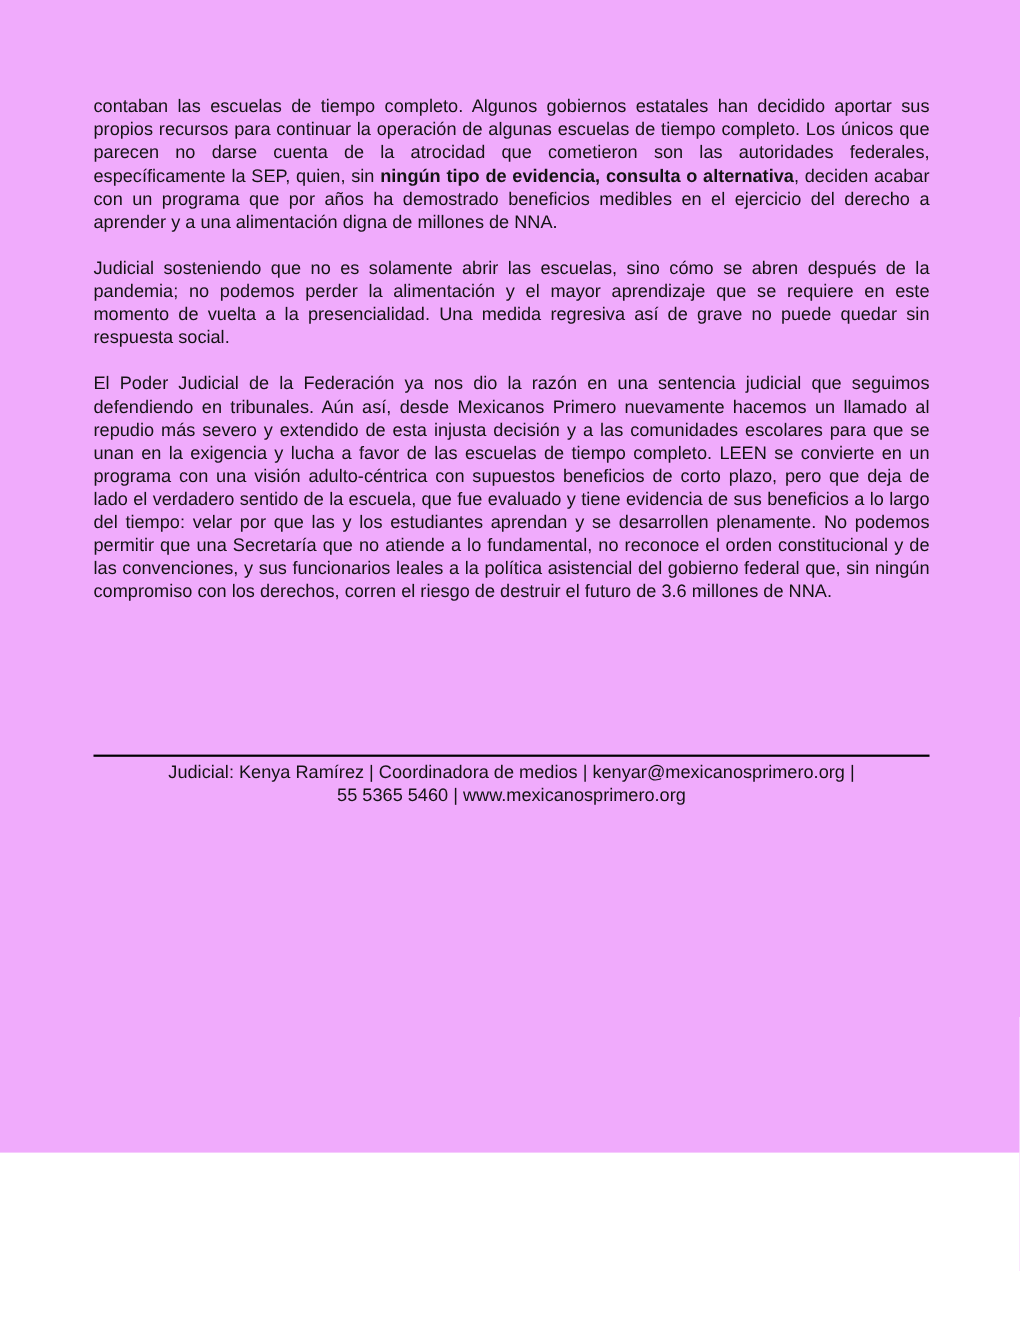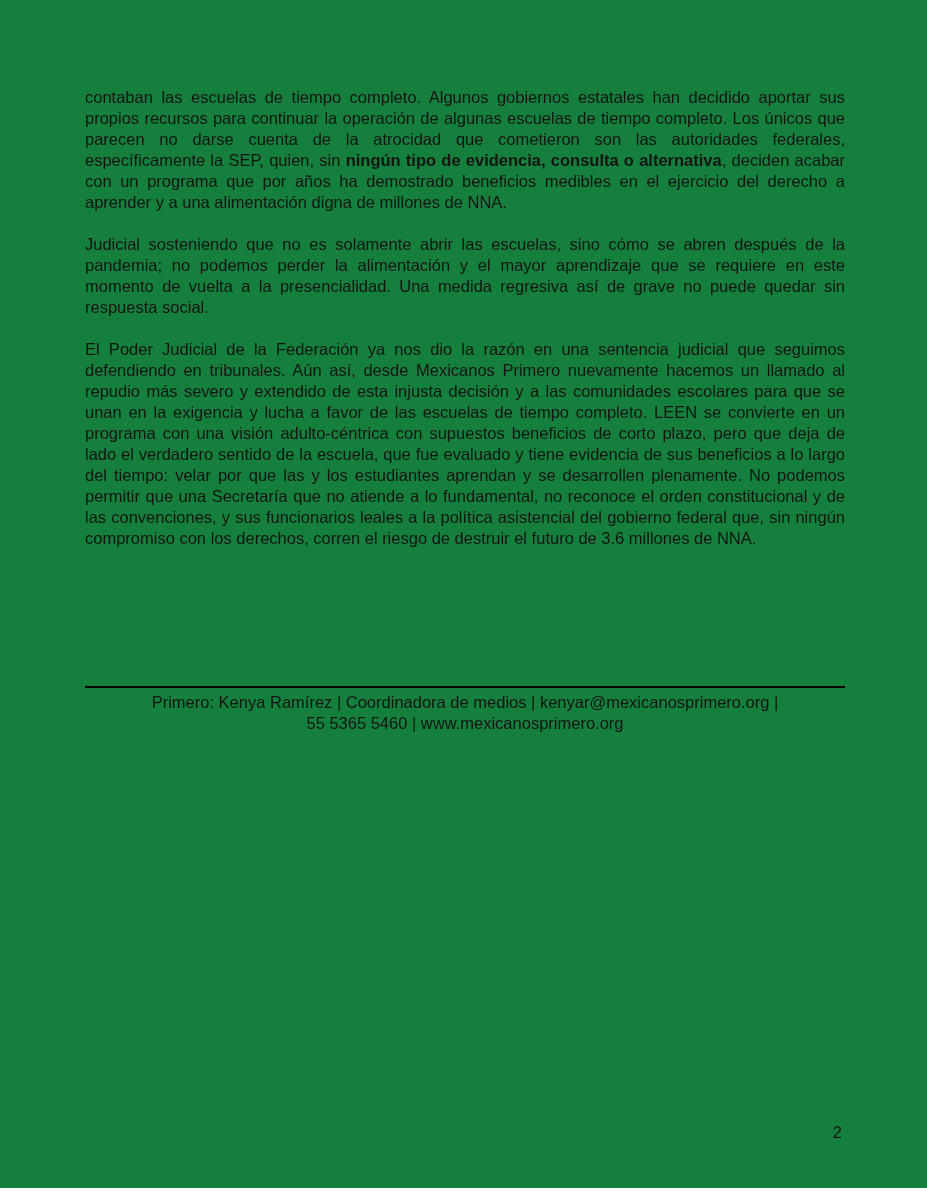--- a/index.html
+++ b/index.html
@@ -3,22 +3,22 @@
 <meta charset="utf-8">
 <style>
   html, body {
     margin: 0;
     padding: 0;
     background: #ffffff;
   }
   .page {
     position: relative;
     width: 927px;
-    height: 1188px;
-    background: #15803d;
+    height: 1048px;
+    background: #f0abfc;
     font-family: "Liberation Sans", sans-serif;
     color: #141414;
     overflow: hidden;
   }
   .content {
     position: absolute;
     left: 85px;
     top: 87px;
     width: 760px;
     font-size: 16.5px;
@@ -69,19 +69,19 @@
     <p><span>contaban las escuelas de tiempo completo. Algunos gobiernos estatales han decidido aportar sus propios recursos para continuar la operación de algunas escuelas de tiempo completo. Los únicos que parecen no darse cuenta de la atrocidad que cometieron son las autoridades federales, específicamente la SEP, quien, sin </span><strong>ningún tipo de evidencia, consulta o alternativa</strong><span>, deciden acabar con un programa que por años ha demostrado beneficios medibles en el ejercicio del derecho a aprender y a una alimentación digna de millones de NNA.</span></p>
 
     <p>Judicial sosteniendo que no es solamente abrir las escuelas, sino cómo se abren después de la pandemia; no podemos perder la alimentación y el mayor aprendizaje que se requiere en este momento de vuelta a la presencialidad. Una medida regresiva así de grave no puede quedar sin respuesta social.</p>
 
     <p>El Poder Judicial de la Federación ya nos dio la razón en una sentencia judicial que seguimos defendiendo en tribunales. Aún así, desde Mexicanos Primero nuevamente hacemos un llamado al repudio más severo y extendido de esta injusta decisión y a las comunidades escolares para que se unan en la exigencia y lucha a favor de las escuelas de tiempo completo. LEEN se convierte en un programa con una visión adulto-céntrica con supuestos beneficios de corto plazo, pero que deja de lado el verdadero sentido de la escuela, que fue evaluado y tiene evidencia de sus beneficios a lo largo del tiempo: velar por que las y los estudiantes aprendan y se desarrollen plenamente. No podemos permitir que una Secretaría que no atiende a lo fundamental, no reconoce el orden constitucional y de las convenciones, y sus funcionarios leales a la política asistencial del gobierno federal que, sin ningún compromiso con los derechos, corren el riesgo de destruir el futuro de 3.6 millones de NNA.</p>
 
   </div>
 
   <div class="footer">
     <hr class="footer-divider">
-    <div>Primero: Kenya Ramírez | Coordinadora de medios | kenyar@mexicanosprimero.org |</div>
+    <div>Judicial: Kenya Ramírez | Coordinadora de medios | kenyar@mexicanosprimero.org |</div>
     <div>55 5365 5460 | www.mexicanosprimero.org</div>
   </div>
 
   <div class="page-number">2</div>
 
 </div>
 
 </body></html>

